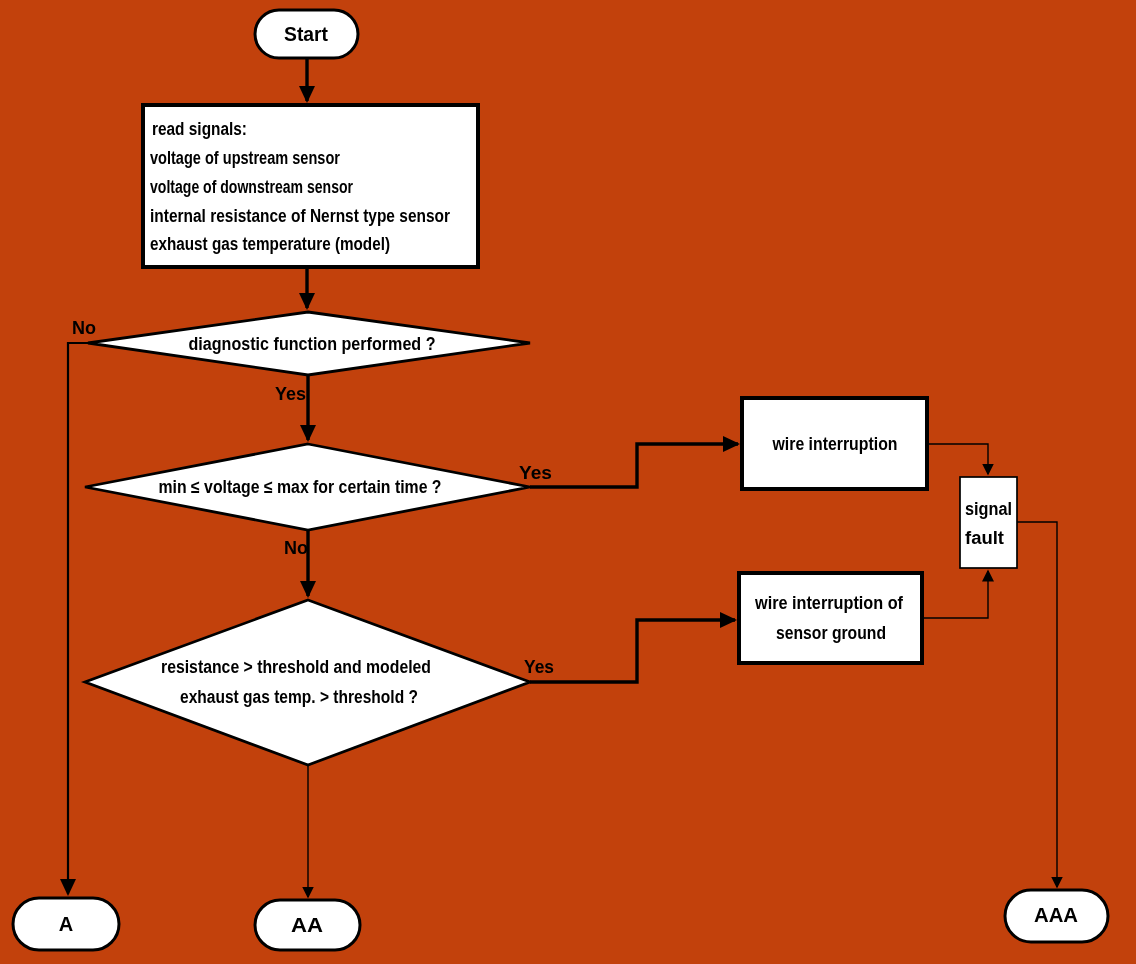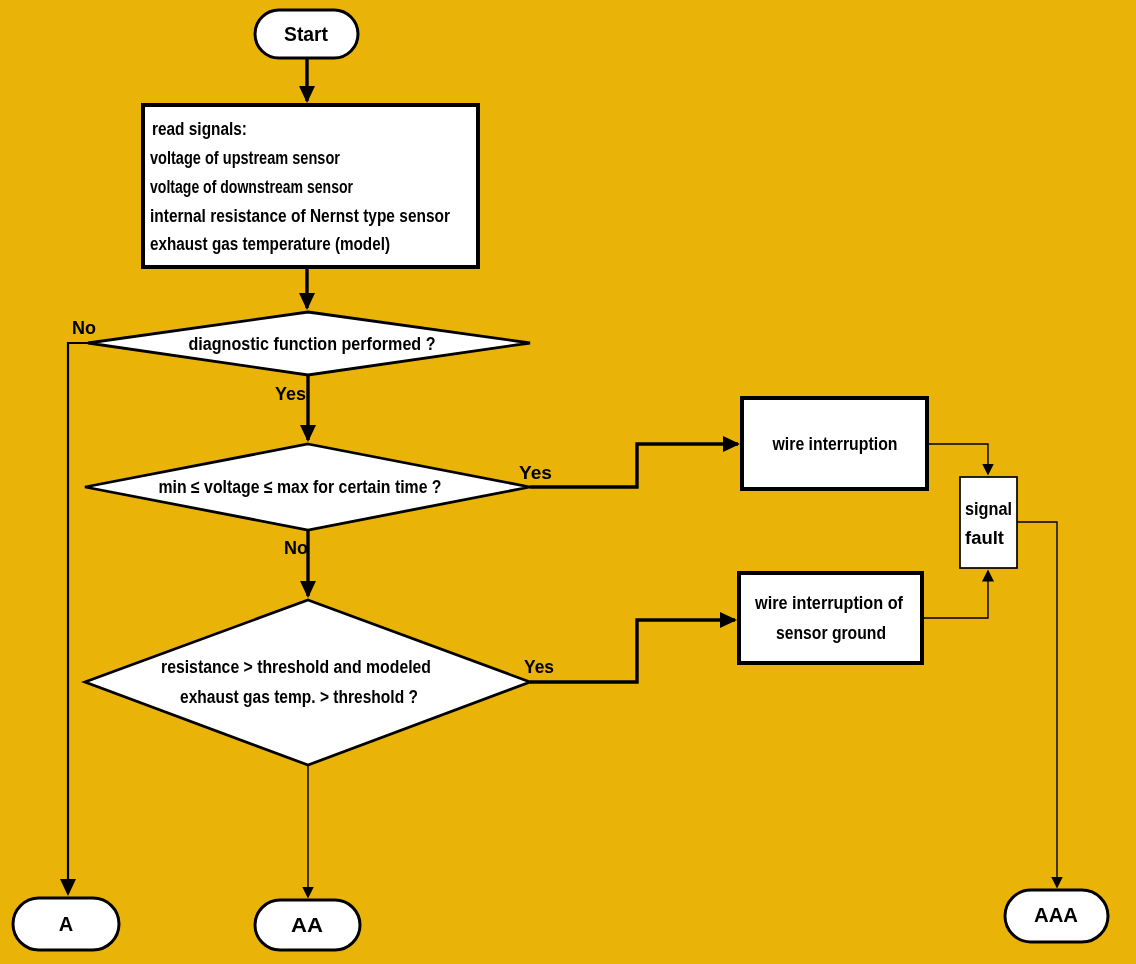--- a/index.html
+++ b/index.html
@@ -4,21 +4,21 @@
 <style>
   html, body {
     margin: 0;
     padding: 0;
     background: #ffffff;
   }
   .canvas {
     position: relative;
     width: 1136px;
     height: 964px;
-    background: #eab308;
+    background: #c2410c;
     font-family: "Liberation Sans", sans-serif;
   }
   svg { display: block; }
   .shape {
     fill: #ffffff;
     stroke: #000000;
   }
   .edge {
     fill: none;
     stroke: #000000;

